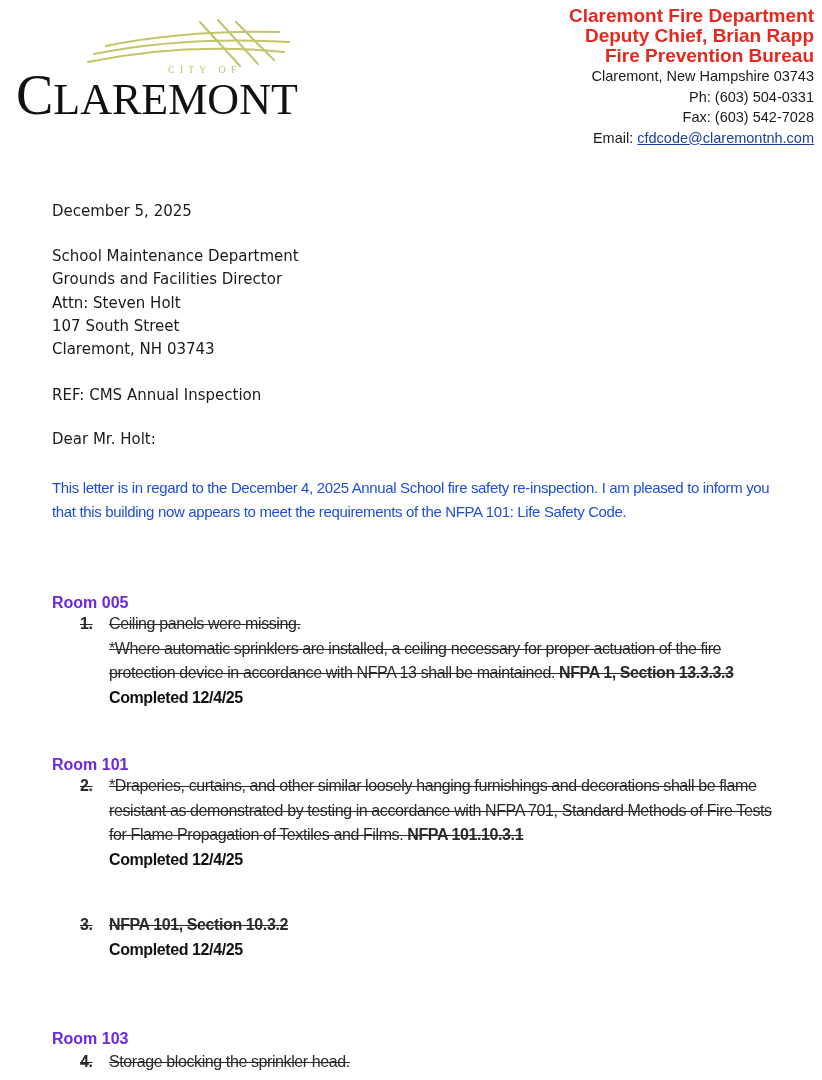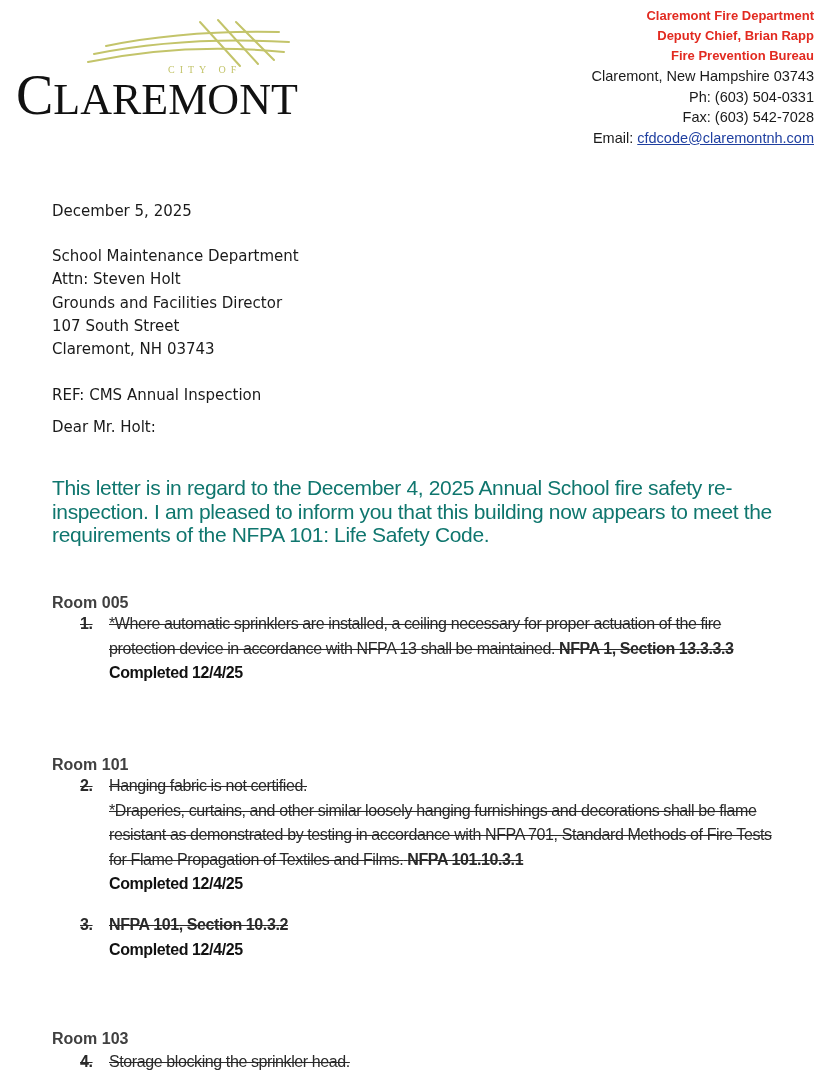--- a/index.html
+++ b/index.html
@@ -48,50 +48,50 @@
     .letterhead {
       position: absolute;
       right: 8px;
       top: 6px;
       text-align: right;
       font-family: "Liberation Sans", sans-serif;
     }
     .lh-red {
       color: #e22a20;
       font-weight: bold;
-      font-size: 13px;
+      font-size: 19px;
       line-height: 20px;
     }
     .lh-black {
       color: #1a1a1a;
       font-size: 14.5px;
       line-height: 20.5px;
     }
     .lh-link {
       color: #1f3fa0;
       text-decoration: underline;
     }
     .block { position: absolute; left: 52px; font-family: "DejaVu Sans", sans-serif; font-size: 15px; line-height: 23.3px; color: #1a1a1a; }
     .para {
       position: absolute;
       left: 52px;
       width: 740px;
       font-family: "Liberation Sans", sans-serif;
-      font-size: 21px;
+      font-size: 15px;
       line-height: 23.5px;
       letter-spacing: -0.35px;
-      color: #0f766e;
+      color: #1d4ed8;
     }
     .room-title {
       position: absolute;
       left: 52px;
       font-family: "Liberation Sans", sans-serif;
       font-weight: bold;
       font-size: 16px;
-      color: #404040;
+      color: #6d28d9;
     }
     .item {
       position: absolute;
       left: 80px;
       width: 710px;
       font-family: "Liberation Sans", sans-serif;
       font-size: 16px;
       line-height: 24.5px;
       letter-spacing: -0.4px;
       color: #2a2a2a;
@@ -135,46 +135,46 @@
   <div class="lh-black">Claremont, New Hampshire 03743</div>
   <div class="lh-black">Ph: (603) 504-0331</div>
   <div class="lh-black">Fax: (603) 542-7028</div>
   <div class="lh-black"><span>Email: </span><a class="lh-link">cfdcode@claremontnh.com</a></div>
 </div>
 
 <div class="block" style="top:200px;">December 5, 2025</div>
 
 <div class="block" style="top:245px;">
   <div>School Maintenance Department</div>
+  <div>Grounds and Facilities Director</div>
   <div>Attn: Steven Holt</div>
-  <div>Grounds and Facilities Director</div>
   <div>107 South Street</div>
   <div>Claremont, NH 03743</div>
 </div>
 
 <div class="block" style="top:384px;">REF: CMS Annual Inspection</div>
 
-<div class="block" style="top:416px;">Dear Mr. Holt:</div>
+<div class="block" style="top:428px;">Dear Mr. Holt:</div>
 
 <div class="para" style="top:476px;">This letter is in regard to the December 4, 2025 Annual School fire safety re-inspection. I am pleased to inform you that this building now appears to meet the requirements of the NFPA 101: Life Safety Code.</div>
 
 <div class="room-title" style="top:594px;">Room 005</div>
 <div class="item" style="top:612px;">
   <span class="num">1.</span>
   <div class="content">
+    <div class="strike">Ceiling panels were missing.</div>
     <div class="strike" style="width:680px;"><span>*Where automatic sprinklers are installed, a ceiling necessary for proper actuation of the fire protection device in accordance with NFPA 13 shall be maintained.</span> <span class="bold">NFPA 1, Section 13.3.3.3</span></div>
     <span class="completed">Completed 12/4/25</span>
   </div>
 </div>
 
 <div class="room-title" style="top:756px;">Room 101</div>
 <div class="item" style="top:774px;">
   <span class="num">2.</span>
   <div class="content">
-    <div class="strike">Hanging fabric is not certified.</div>
     <div class="strike" style="width:680px;"><span>*Draperies, curtains, and other similar loosely hanging furnishings and decorations shall be flame resistant as demonstrated by testing in accordance with NFPA 701, Standard Methods of Fire Tests for Flame Propagation of Textiles and Films.</span> <span class="bold">NFPA 101.10.3.1</span></div>
     <span class="completed">Completed 12/4/25</span>
   </div>
 </div>
 
 <div class="item" style="top:913px;">
   <span class="num">3.</span>
   <div class="content">
     <div class="strike bold">NFPA 101, Section 10.3.2</div>
     <span class="completed">Completed 12/4/25</span>

